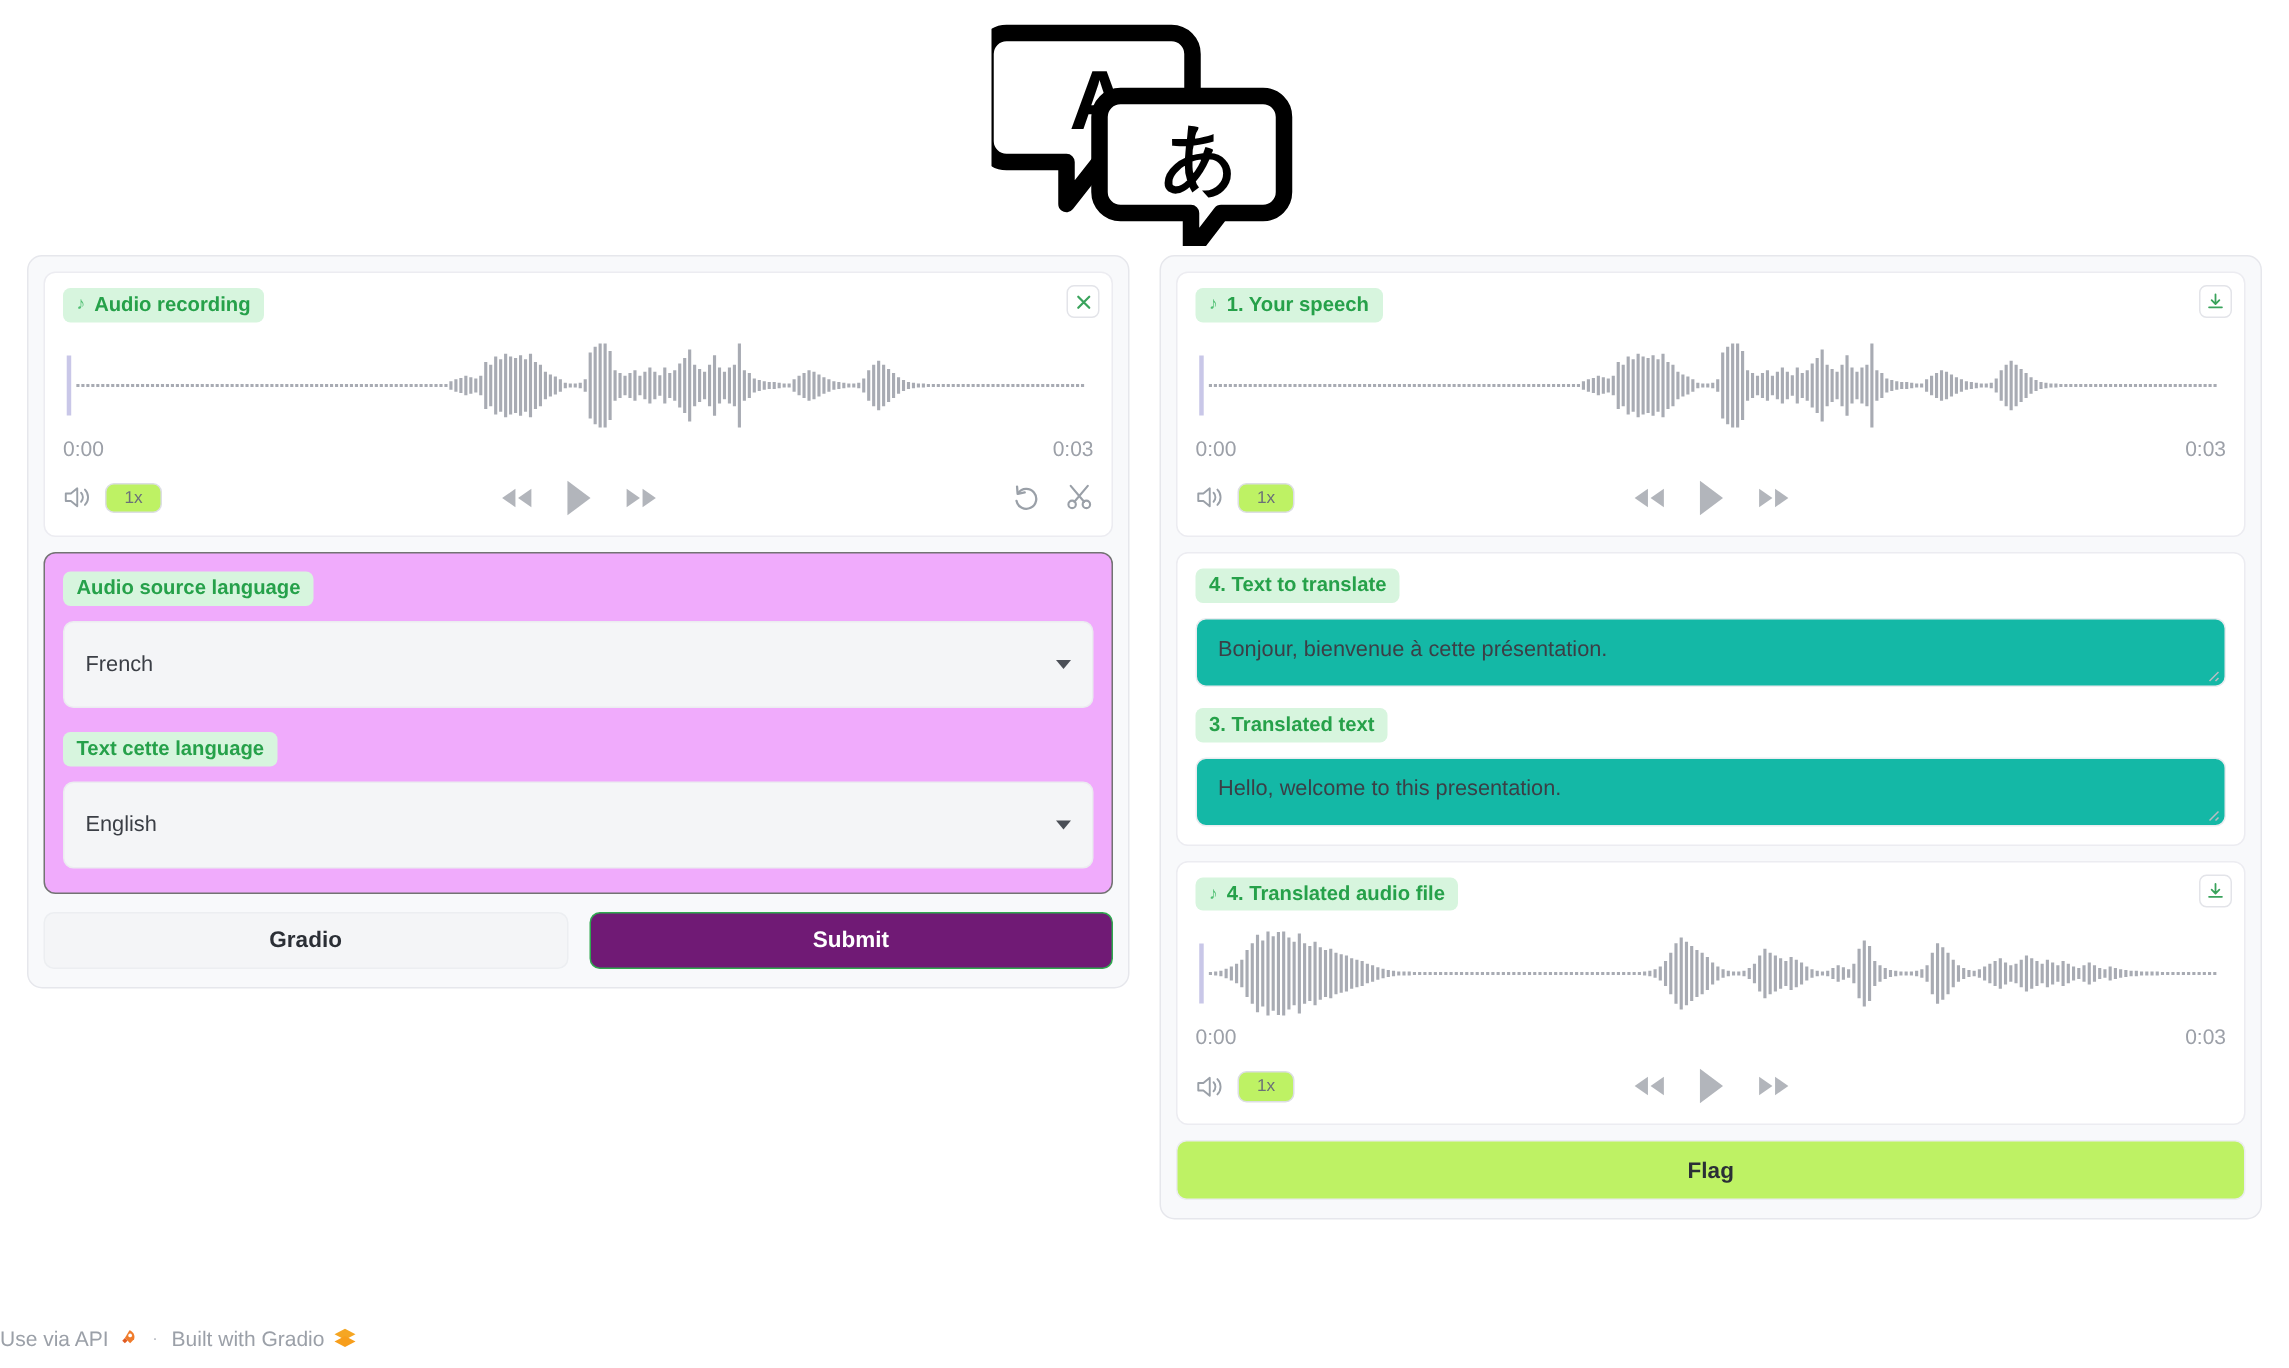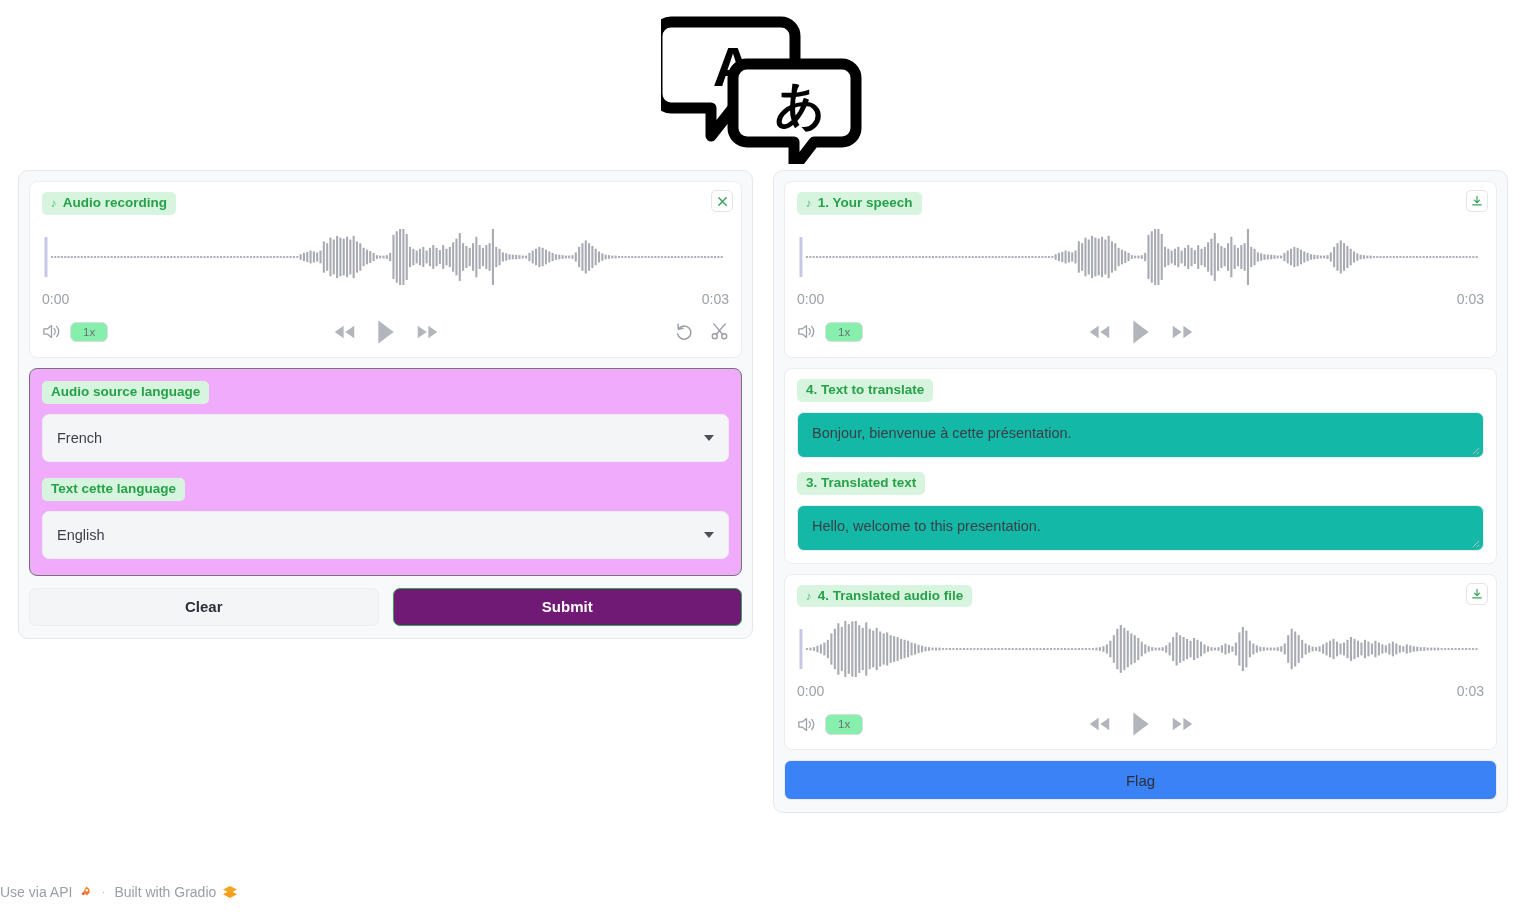--- a/index.html
+++ b/index.html
@@ -104,21 +104,21 @@
     position: relative;
     height: 26px;
   }
   .ctrl-left { display:flex; align-items:center; gap:9px; }
   .speed-btn {
     border: 1px solid #dcdee3;
     border-radius: 6px;
     font-size: 11.5px;
     color: #6b7078;
     padding: 3px 12px;
-    background:#86efac;
+    background:#bef264;
     line-height: 1.1;
     cursor: pointer;
   }
   .ctrl-center {
     position:absolute; left:50%; top:50%;
     transform: translate(-50%,-50%);
     display:flex; align-items:center; gap:20px;
   }
   .ctrl-right {
     margin-left:auto; display:flex; align-items:center; gap:16px;
@@ -131,21 +131,21 @@
     border:1px solid #737373;
     border-radius:8px;
     padding: 12px 12px 16px 12px;
   }
   .field + .field { margin-top: 16px; }
   .select {
     margin-top: 10px;
     background: #f4f5f7;
     border: 1px solid #ebecf0;
     border-radius: 7px;
-    height: 48px;
+    height: 58px;
     display:flex; align-items:center;
     padding: 0 14px;
     position:relative;
     cursor: pointer;
   }
   .select .val { font-size: 14.5px; color:#3b3f46; }
   .select .caret {
     position:absolute; right: 14px; top:50%;
     transform: translateY(-50%);
     width:0;height:0;
@@ -193,26 +193,26 @@
     line-height:1.3;
   }
   .ta .grip {
     position:absolute; right:3px; bottom:2px;
     width:12px;height:12px;
     color:#b9bcc2;
   }
 
   .flag-btn {
     margin-top: 10px;
-    background:#3b82f6;
+    background:#bef264;
     border:1px solid #ebecf0;
     border-radius:7px;
     height: 40px;
     display:flex;align-items:center;justify-content:center;
-    font-size:15px; font-weight:normal; color:#2b2f36;
+    font-size:15px; font-weight:bold; color:#2b2f36;
     cursor:pointer;
   }
 
   
   .footer {
     position:absolute;
     left:0; right:0; bottom: 12px;
     display:flex; align-items:center; justify-content:flex-start;
     gap: 9px;
     color:#9ba0a8; font-size:14px;
@@ -519,21 +519,21 @@
           <div class="field">
             <span class="chip">Text cette language</span>
             <div class="select">
               <span class="val">English</span>
               <span class="caret"></span>
             </div>
           </div>
         </div>
 
         <div class="btn-row">
-          <div class="btn btn-clear">Clear</div>
+          <div class="btn btn-clear">Gradio</div>
           <div class="btn btn-submit">Submit</div>
         </div>
 
       </div>
     </div>
 
     <div class="col">
       <div class="panel right">
 
         <div class="block">

